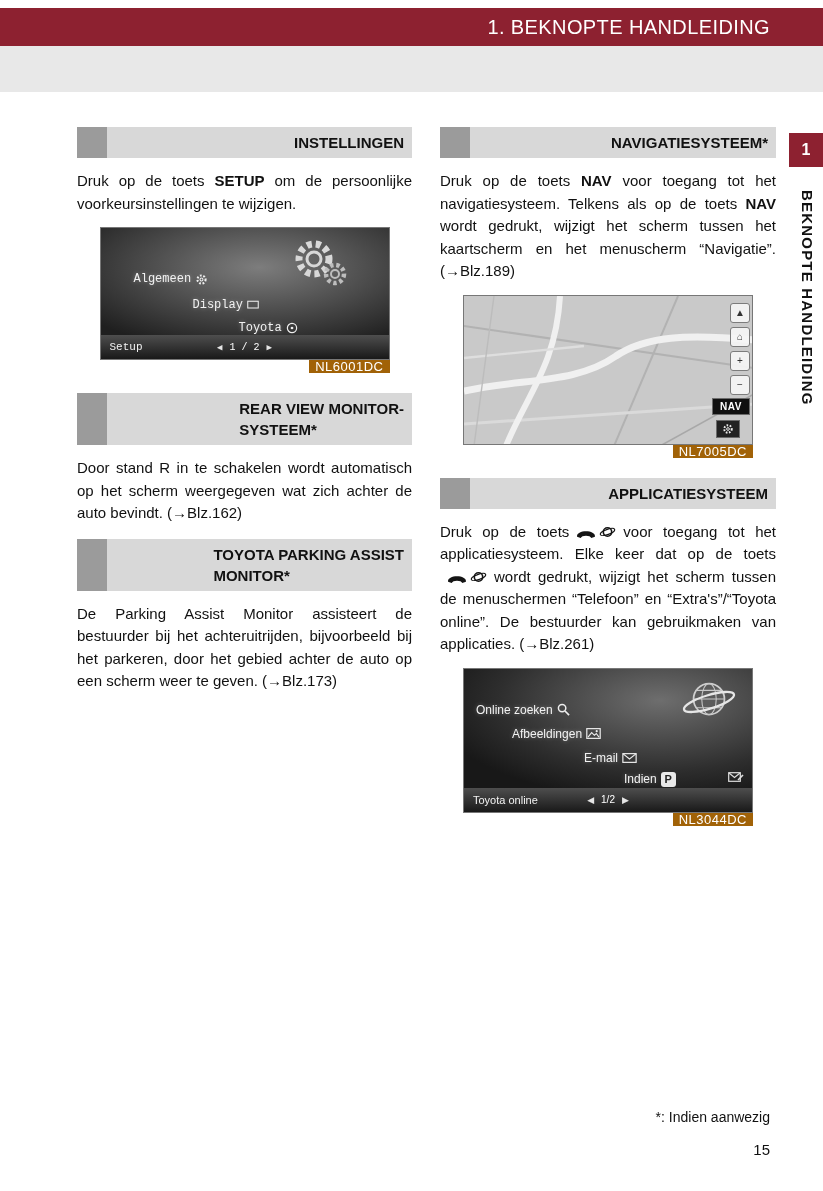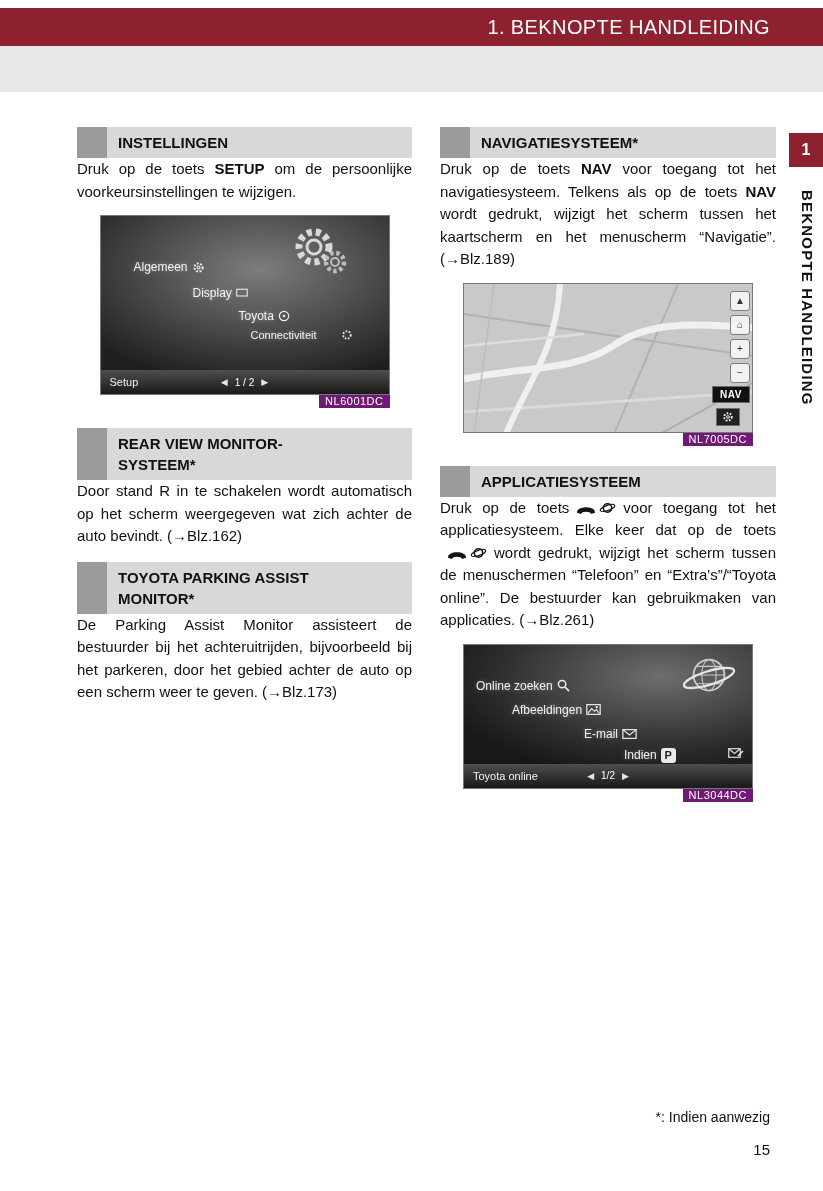--- a/index.html
+++ b/index.html
@@ -24,47 +24,47 @@
     color:#fff;font-size:16px;font-weight:bold;display:flex;align-items:center;justify-content:center;}
   .side-tab-label{position:absolute;right:7px;top:190px;writing-mode:vertical-rl;
     font-weight:bold;font-size:15px;letter-spacing:1.2px;color:#111;}
 
   
   .col{position:absolute;top:127px;}
   .col-left{left:77px;width:335px;}
   .col-right{left:440px;width:336px;}
 
   
-  .sec-heading{display:flex;align-items:stretch;background:var(--heading_bar);margin-bottom:0;}
+  .sec-heading{display:flex;align-items:stretch;background:var(--heading_bar);margin-bottom:12px;justify-content:space-between;}
   .hsq{width:30px;background:var(--heading_square);flex:none;}
   .htxt{padding:5px 8px 5px 11px;font-weight:bold;font-size:15px;line-height:21px;white-space:pre-line;}
 
   
   p.body{font-size:15px;line-height:22.5px;text-align:justify;margin:0 0 12px;}
   p.body b{font-weight:bold;}
 
   
   .tel-icon{display:inline-flex;align-items:center;gap:3px;margin:0 7px;vertical-align:-2px;}
   .tel-icon svg{display:block;}
 
   
   figure.shot{width:290px;margin:6px auto 20px;display:flex;flex-direction:column;}
   .shot-img{position:relative;width:290px;overflow:hidden;border:1px solid #777;}
   .shot-cap{display:flex;justify-content:flex-end;}
-  .code-chip{background:#701a75;color:#fff;font-size:11px;line-height:13px;padding:0 6px;letter-spacing:.5px;}
+  .code-chip{background:#a16207;color:#fff;font-size:13px;line-height:13px;padding:0 6px;letter-spacing:.5px;}
 
   .shot-bar{position:absolute;left:0;right:0;bottom:0;height:24px;
     background:linear-gradient(#4e4e4e,#191919);display:flex;align-items:center;color:#f2f2f2;}
   .shot-bar .bar-left{font-size:11px;padding-left:9px;}
   .pager{position:absolute;left:50%;transform:translateX(-50%);display:flex;align-items:center;gap:7px;
     font-size:10px;color:#fff;}
   .pager .arr{font-size:9px;color:#e6e6e6;}
 
   
-  .setup-shot{height:180px;background:radial-gradient(ellipse 75% 65% at 55% 30%,#7d7d7d,#3b3b3b 70%,#1f1f1f);}
+  .setup-shot{height:133px;background:radial-gradient(ellipse 75% 65% at 55% 30%,#7d7d7d,#3b3b3b 70%,#1f1f1f);font-family:Liberation Mono, monospace;}
   .mi{position:absolute;display:flex;align-items:center;gap:4px;color:#f2f2f2;font-size:12px;
     text-shadow:0 0 4px rgba(255,255,255,.35);}
   .gear-cluster{position:absolute;right:52px;top:8px;}
   .gear-cluster svg{display:block;}
   .gear-b2{position:absolute;left:30px;top:24px;}
 
   
   .map-shot{height:150px;background:#c9c9c9;}
   .map-roads{position:absolute;inset:0;}
   .map-btn{position:absolute;left:266px;width:20px;height:20px;background:rgba(245,245,245,.92);

